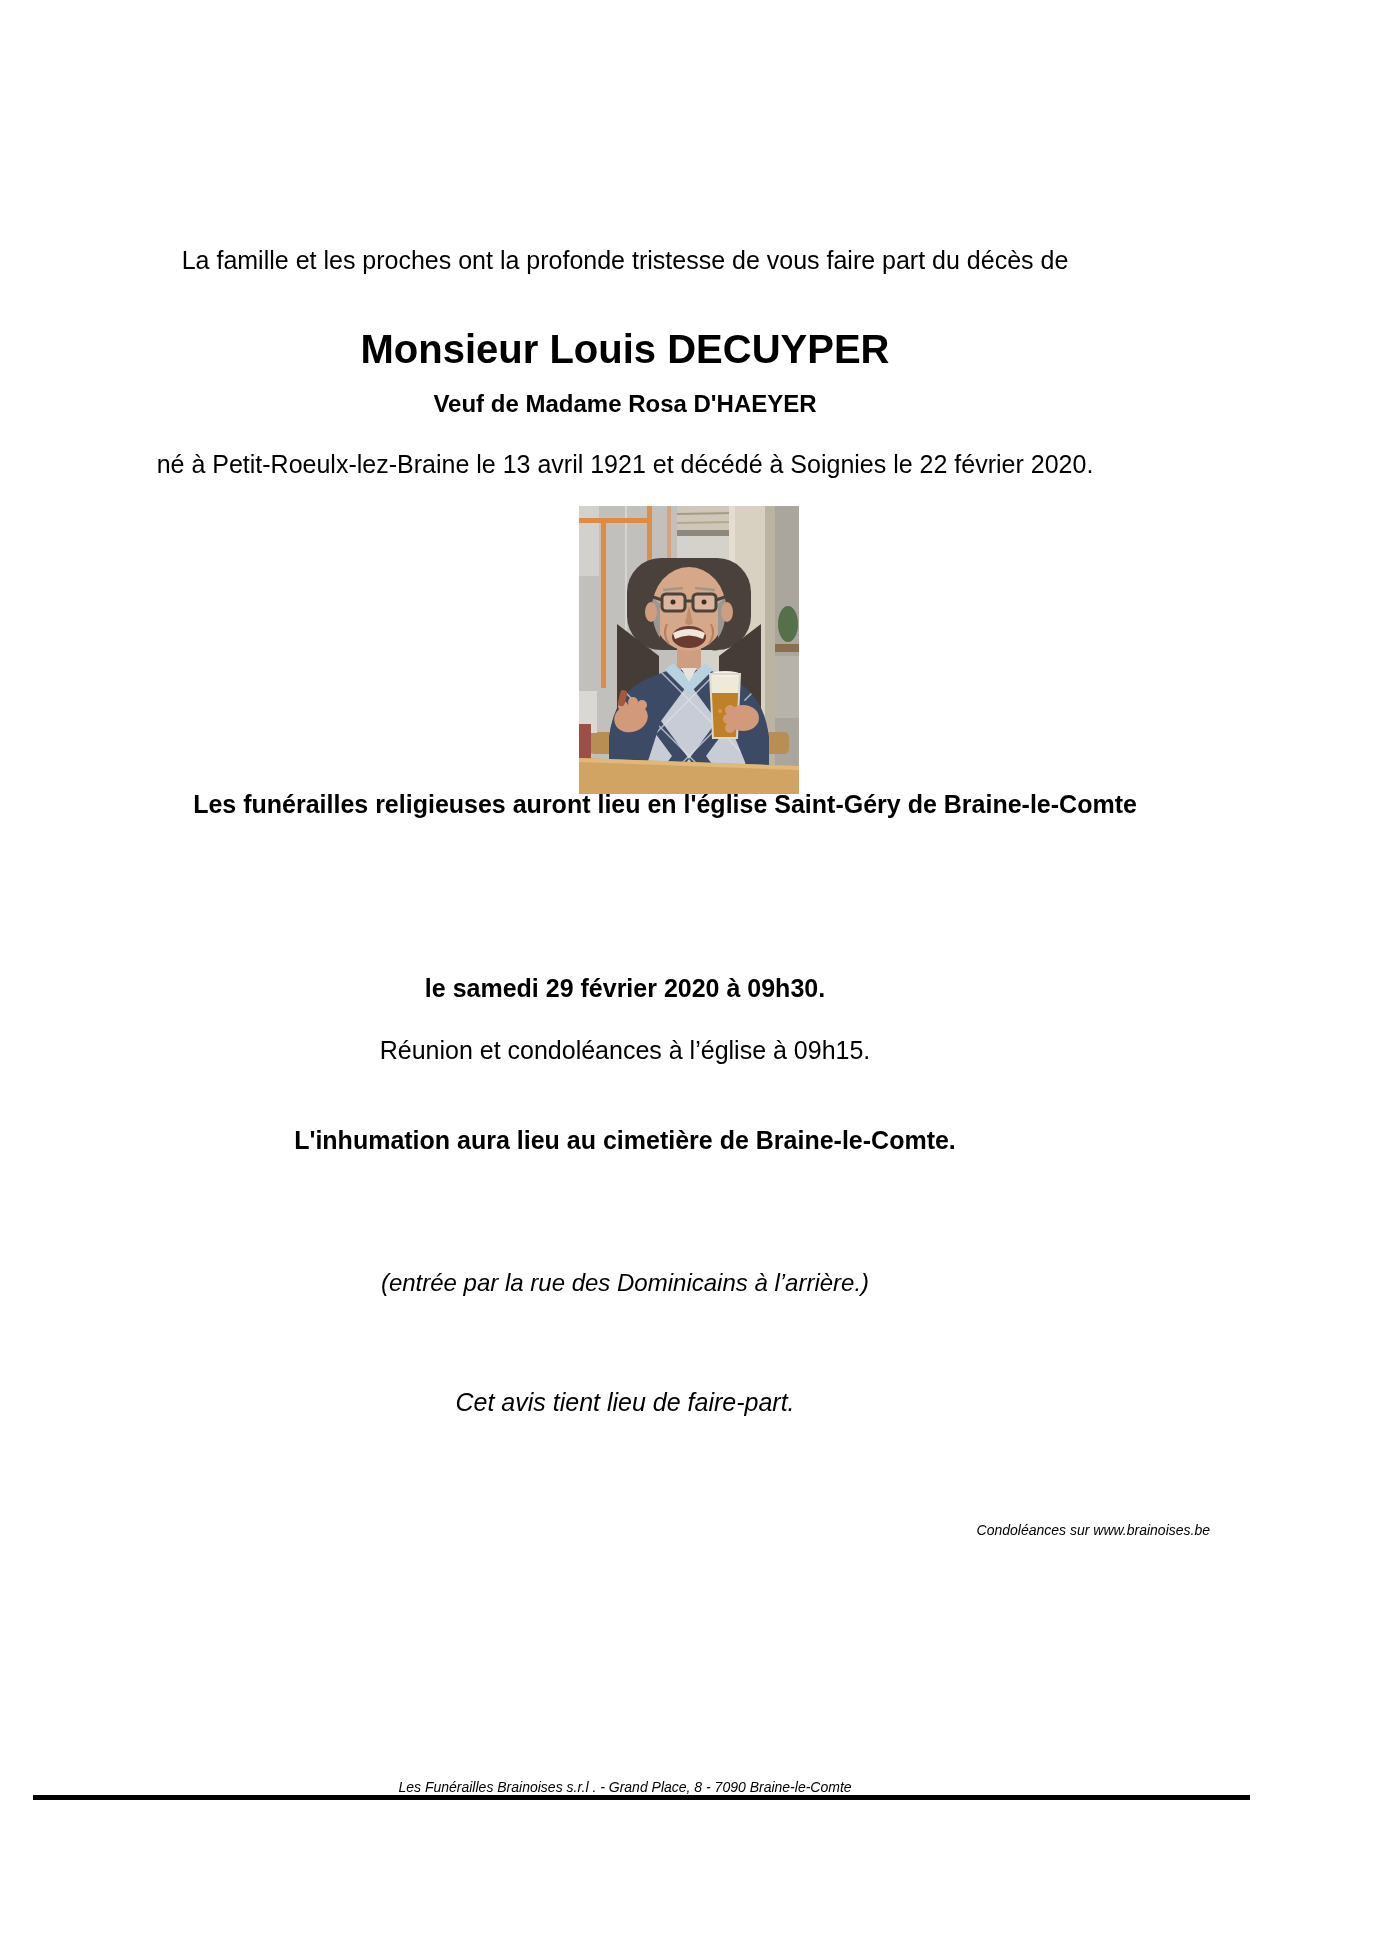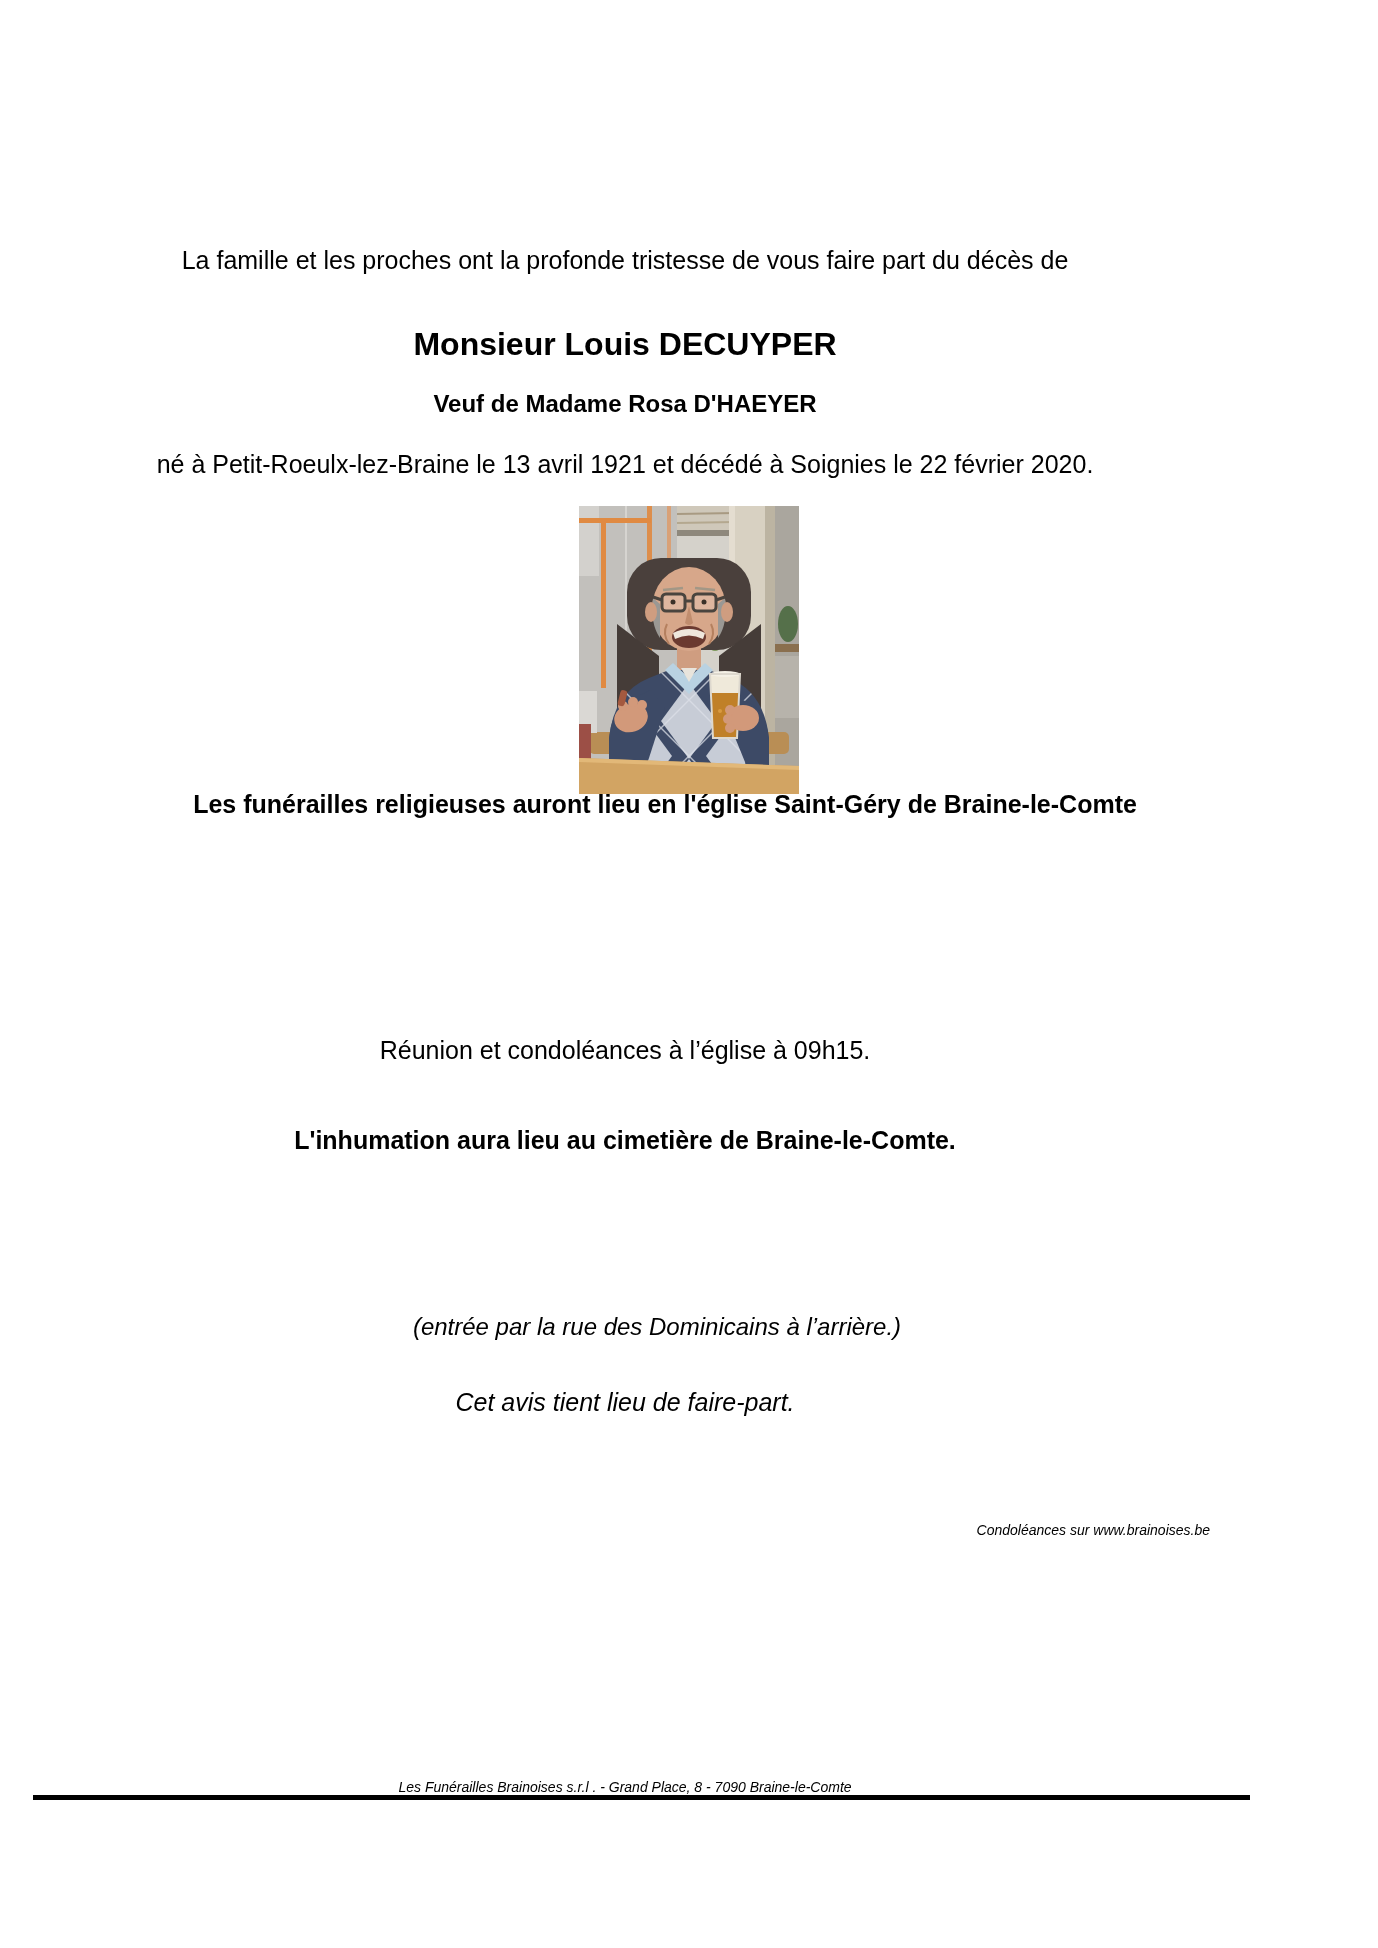--- a/index.html
+++ b/index.html
@@ -18,21 +18,21 @@
     left:0;
     width:100%;
     text-align:center;
     white-space:pre-wrap;
     line-height:1.18;
   }
   .b{font-weight:bold;}
   .i{font-style:italic;}
   .fs25{font-size:25px;}
   .fs24{font-size:24px;}
-  .fs32{font-size:32px;}
+  .fs32{font-size:40px;}
   .fs22{font-size:14px;}
   .right{text-align:right;padding-right:40px;box-sizing:border-box;}
   .photo{
     position:absolute;
     left:579px;
     top:506px;
     width:220px;
     height:288px;
     overflow:hidden;
   }
@@ -171,26 +171,27 @@
       <circle cx="149" cy="213" r="5" fill="#d2997a"></circle>
       <circle cx="151" cy="222" r="5" fill="#d2997a"></circle>
 
       <path d="M0,252 L220,260 L220,288 L0,288 Z" fill="#d2a463"></path>
       <path d="M0,252 L220,260 L220,264 L0,256 Z" fill="#e2b878"></path>
     </svg>
   </div>
 
   <div class="line b fs25" style="top:790px;padding-left:40px;">Les funérailles religieuses auront lieu en l'église Saint-Géry de Braine-le-Comte</div>
 
+  <div class="line b fs25" style="top:974px;">le samedi 29 février 2020 à 09h30.</div>
 
   <div class="line fs25" style="top:1036px;">Réunion et condoléances à l’église à 09h15.</div>
 
   <div class="line b fs25" style="top:1126px;">L'inhumation aura lieu au cimetière de Braine-le-Comte.</div>
 
-  <div class="line i fs24" style="top:1313px;padding-left:32px;">(entrée par la rue des Dominicains à l’arrière.)</div>
+  <div class="line i fs24" style="top:1269px;">(entrée par la rue des Dominicains à l’arrière.)</div>
 
   <div class="line i fs25" style="top:1388px;">Cet avis tient lieu de faire-part.</div>
 
   <div class="line i fs22 right" style="top:1522px;">Condoléances sur www.brainoises.be</div>
 
   <div class="divider"></div>
 
   <div class="line i fs22" style="top:1779px;">Les Funérailles Brainoises s.r.l . - Grand Place, 8 - 7090 Braine-le-Comte</div>
 
 

